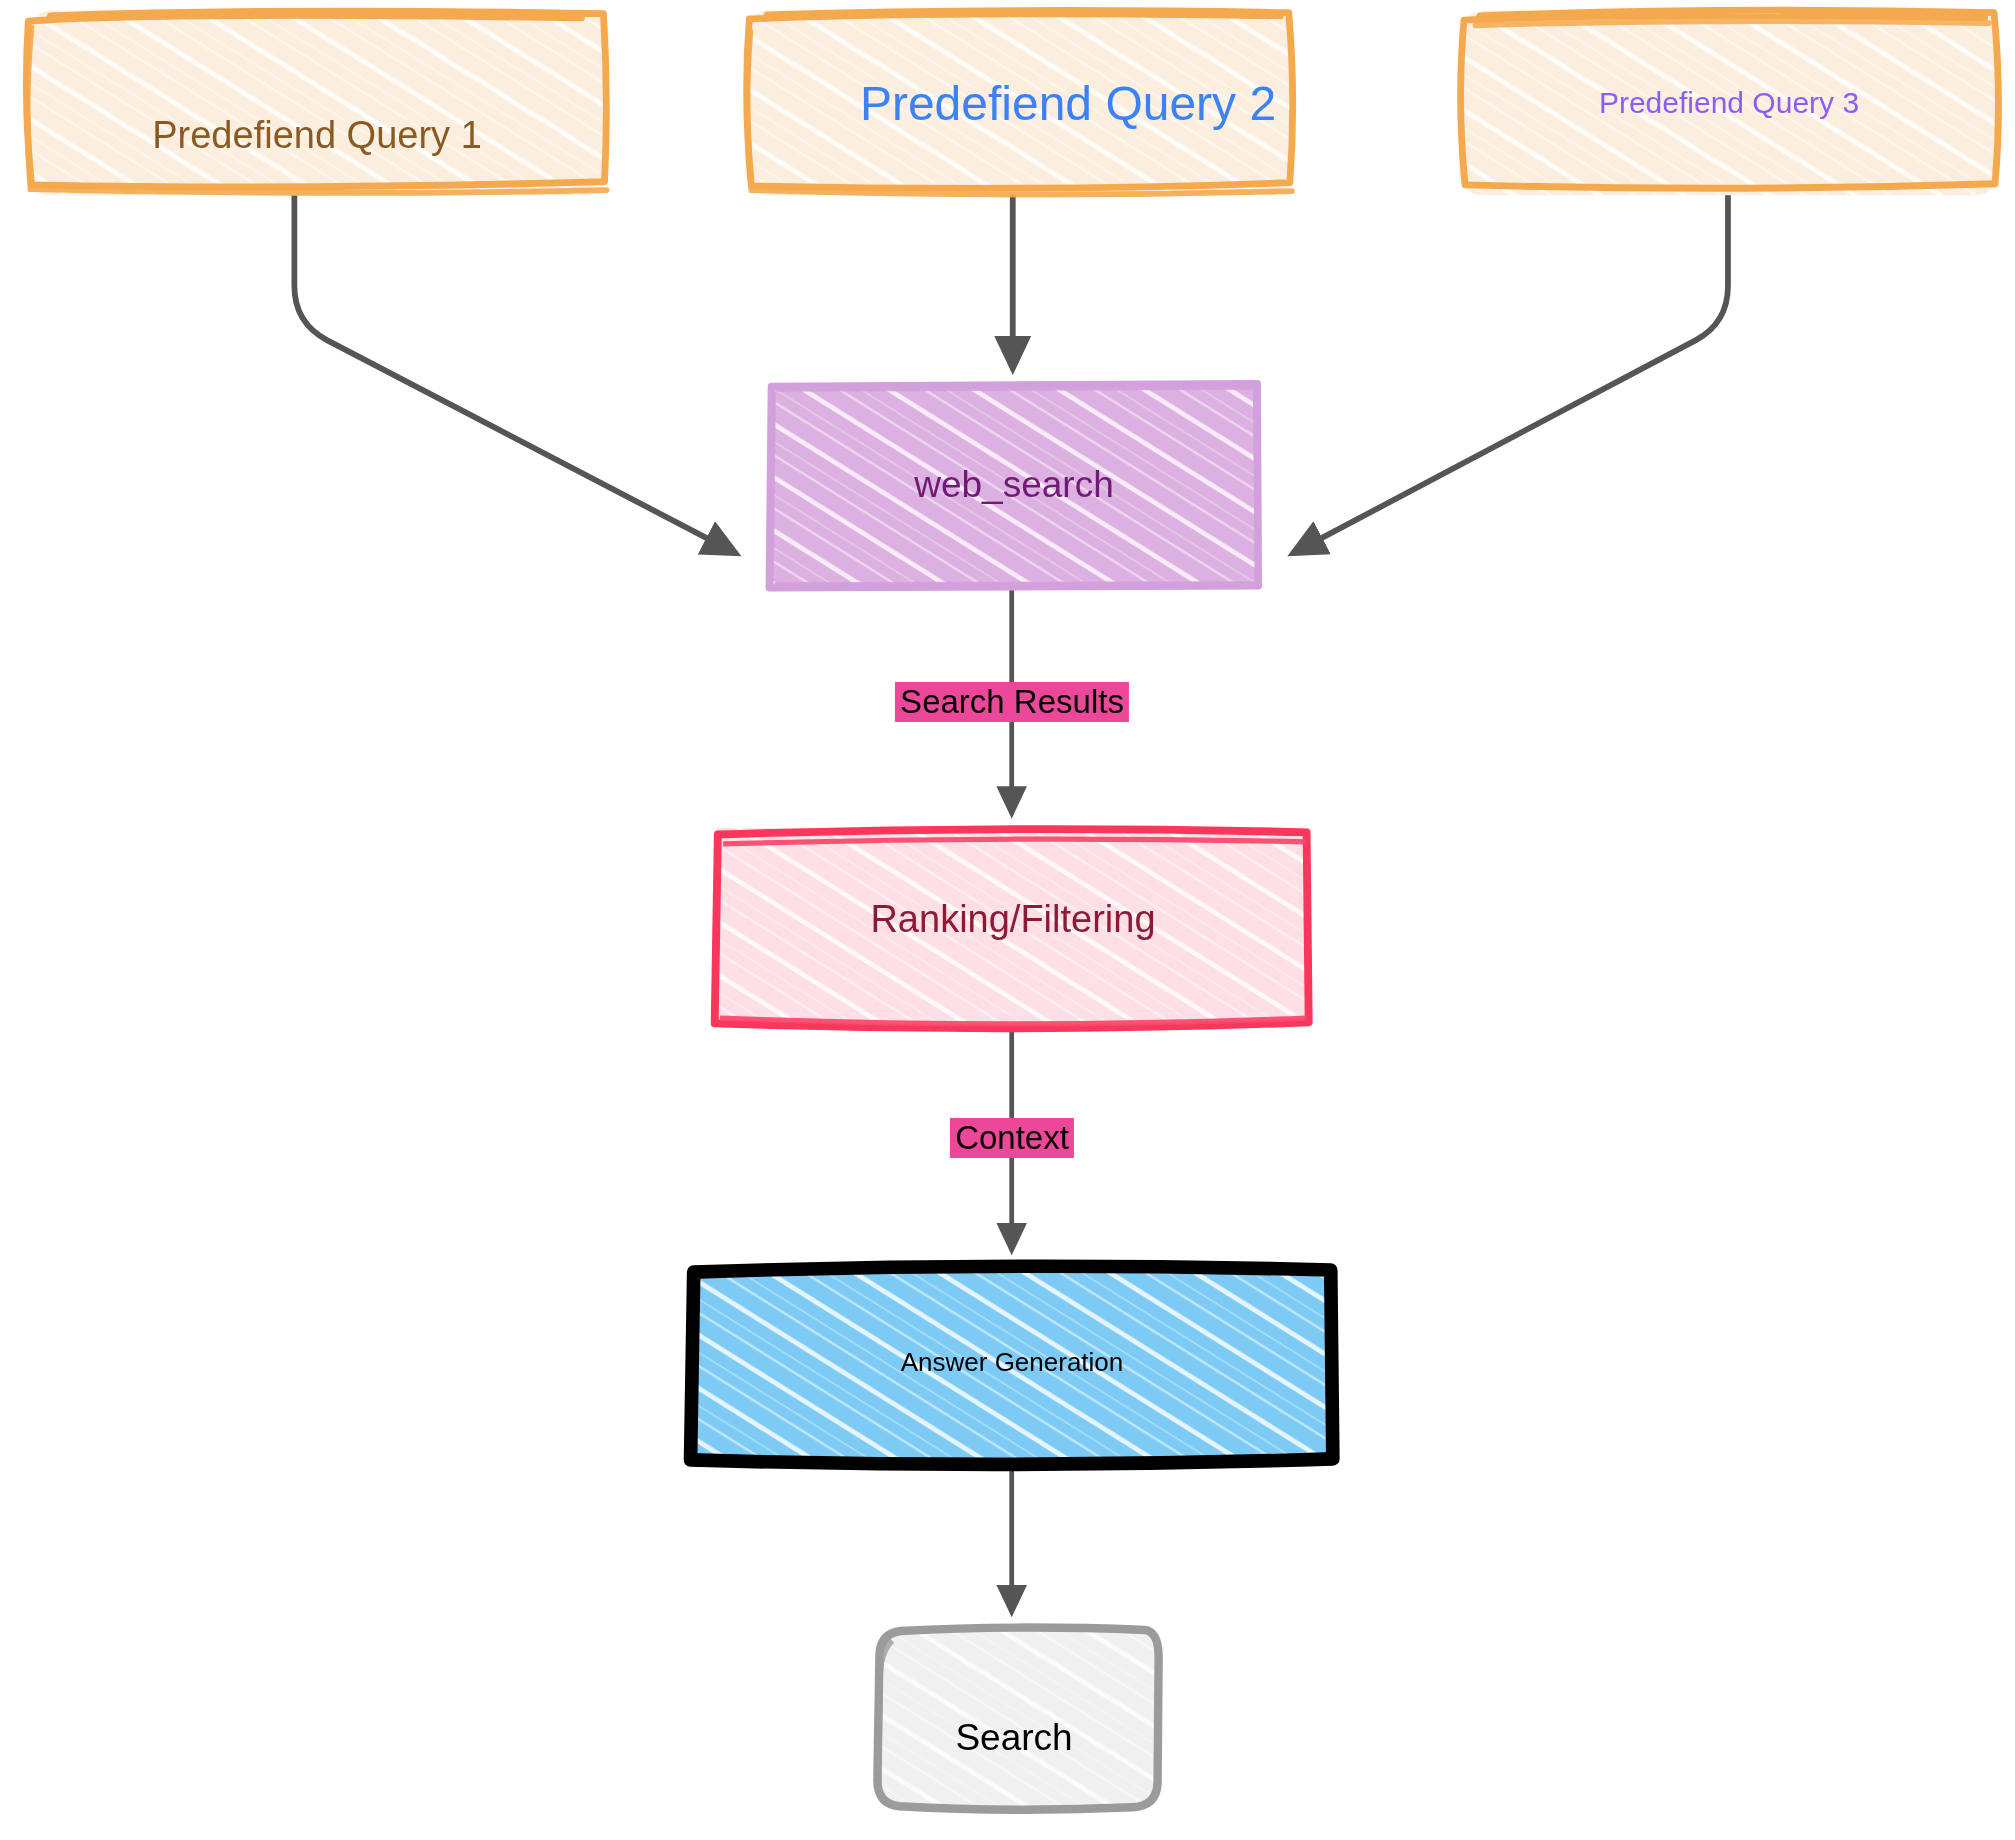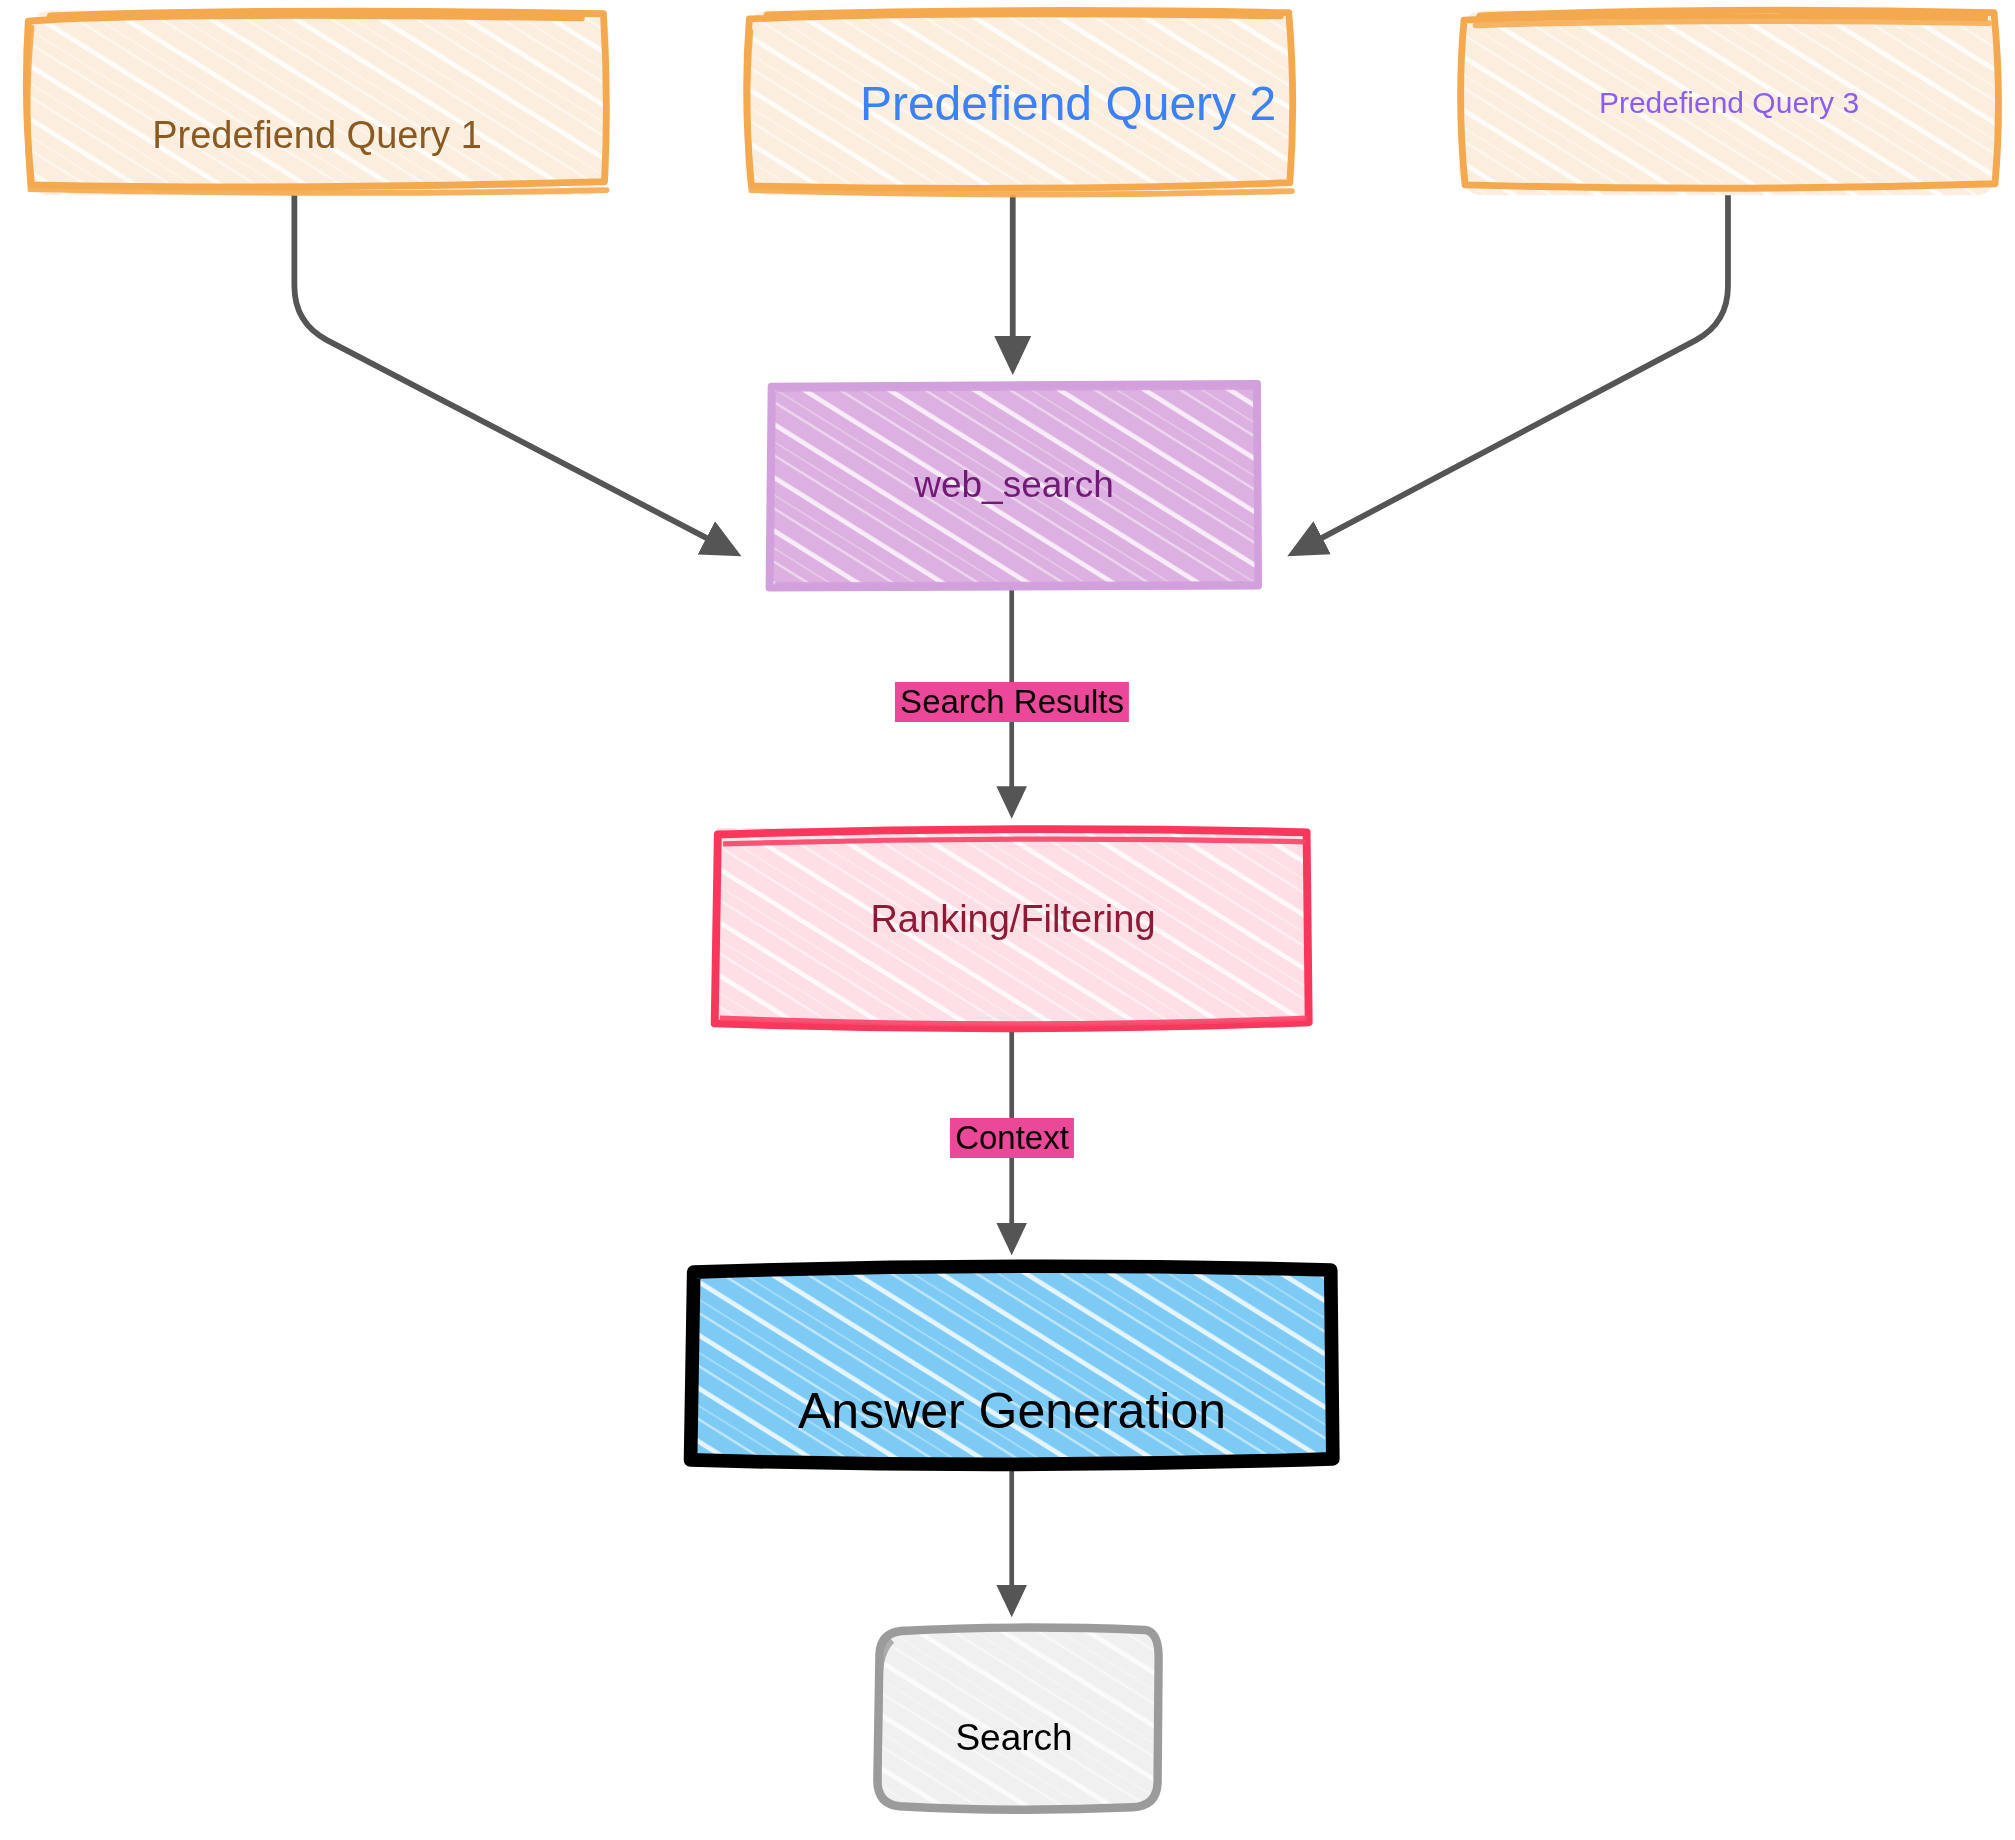--- a/index.html
+++ b/index.html
@@ -144,21 +144,21 @@
   <div class="node-label" style="left:317px; top:103px; color:#8B5A22; font-size:38px;margin-top:32px;">Predefiend Query 1</div>
 
   <div class="node-label" style="left:1068px; top:103px; color:#3b82f6; font-size:48px;">Predefiend Query 2</div>
 
   <div class="node-label" style="left:1729px; top:103px; color:#8b5cf6; font-size:30px;">Predefiend Query 3</div>
 
   <div class="node-label" style="left:1014px; top:485px; color:#701a75; font-size:37px;">web_search</div>
 
   <div class="node-label" style="left:1013px; top:919px; color:#8E1A35; font-size:38px;text-align:center;">Ranking/Filtering</div>
 
-  <div class="node-label" style="left:1012px; top:1411px; color:#000000; font-size:50px;">Answer Generation</div>
+  <div class="node-label" style="left:1012px; top:1362px; color:#000000; font-size:26px;">Answer Generation</div>
 
   <div class="node-label" style="left:1014px; top:1738px; color:#000000; font-size:37px;">Search</div>
 
   <div class="edge-label" style="left:1012px; top:702px;">Search Results</div>
 
   <div class="edge-label" style="left:1012px; top:1138px;">Context</div>
 
 </div>
 
 

